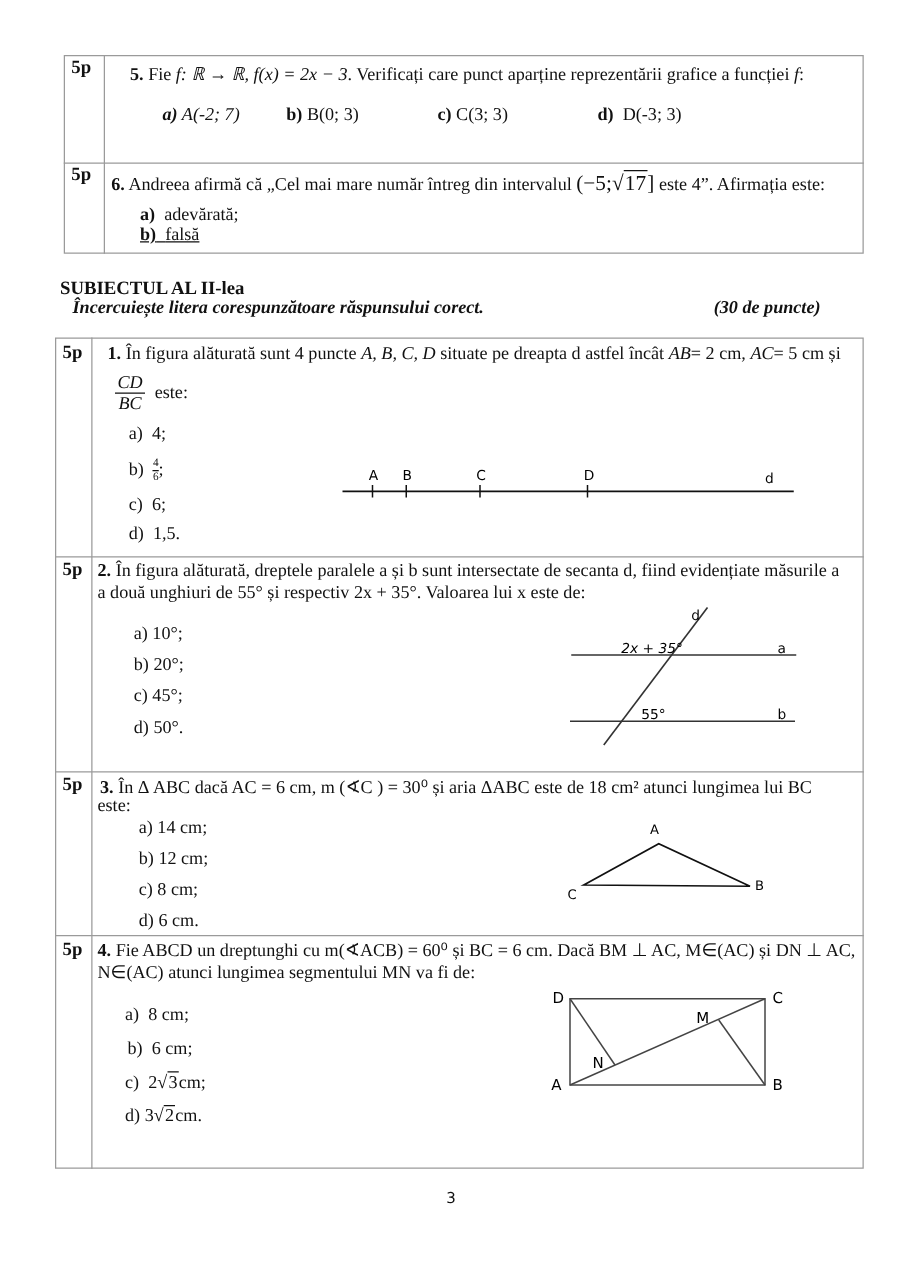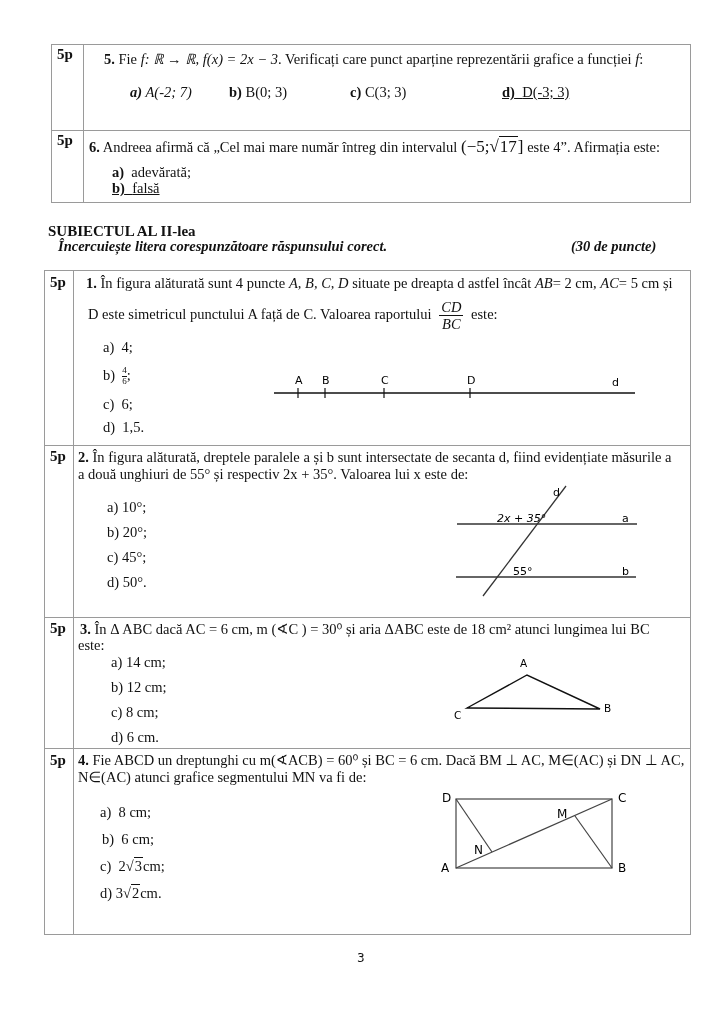--- a/index.html
+++ b/index.html
@@ -29,21 +29,21 @@
 <div class="hline" style="left:51px; top:130px; width:640px;"></div>
 
 <div class="pts" style="left:57px; top:46px;">5p</div>
 <div class="abs" style="left:104px; top:48px; white-space:nowrap;">
   <b>5.</b>
   <span>Fie </span><i>f: ℝ → ℝ, f(x) = 2x − 3</i><span>. Verificați care punct aparține reprezentării grafice a  funcției </span><i>f</i><span>:</span>
 </div>
 <div class="opt" style="left:130px; top:84px;font-style:italic;"><b>a)</b> <span>A(-2; 7)</span></div>
 <div class="opt" style="left:229px; top:84px;"><b>b)</b> <span>B(0; 3)</span></div>
 <div class="opt" style="left:350px; top:84px;"><b>c)</b> <span>C(3; 3)</span></div>
-<div class="opt" style="left:502px; top:84px;text-decoration:underline;"><b>d)</b>&nbsp; <span>D(-3; 3)</span></div>
+<div class="opt" style="left:478px; top:84px;"><b>d)</b>&nbsp; <span>D(-3; 3)</span></div>
 
 <div class="pts" style="left:57px; top:132px;">5p</div>
 <div class="abs" style="left:89px; top:137px; white-space:nowrap;">
   <b>6.</b>
   <span>Andreea afirmă că „Cel mai mare număr întreg din intervalul </span><span style="font-size:17px;"><span>(−5;</span>√<span class="sqrt">17</span><span>]</span></span>&nbsp;<span>este 4”. Afirmația este:</span>
 </div>
 <div class="opt" style="left:112px; top:164px;"><b>a)</b>&nbsp; <span>adevărată;</span></div>
 <div class="opt" style="left:112px; top:180px;text-decoration:underline;"><b>b)</b>&nbsp; <span>falsă</span></div>
 
 <div class="abs b" style="left:48px; top:223px; font-size:15px;">SUBIECTUL AL II-lea</div>
@@ -55,21 +55,20 @@
 <div class="hline" style="left:44px; top:445px; width:647px;"></div>
 <div class="hline" style="left:44px; top:617px; width:647px;"></div>
 <div class="hline" style="left:44px; top:748px; width:647px;"></div>
 
 <div class="pts" style="left:50px; top:274px;">5p</div>
 <div class="abs" style="left:86px; top:275px; white-space:nowrap;">
   <b>1.</b>
   <span>În figura alăturată sunt 4 puncte </span><i>A, B, C, D</i><span> situate pe dreapta d astfel încât </span><i>AB</i><span>= 2 cm,  </span><i>AC</i><span>= 5 cm și</span>
 </div>
 <div class="abs" style="left:88px; top:294px; white-space:nowrap; line-height:40px;">
-  <span>D este simetricul punctului A față de C. Valoarea raportului</span>
   <span class="frac" style="margin:0 4px;"><span class="num">CD</span><span class="den">BC</span></span>
   <span>este:</span>
 </div>
 <div class="opt" style="left:103px; top:339px;"><span>a)</span>&nbsp; <span>4;</span></div>
 <div class="opt" style="left:103px; top:366px;"><span>b)</span>&nbsp; <span class="smallfrac"><span style="border-bottom:1px solid #111;">4</span><span>6</span></span><span>;</span></div>
 <div class="opt" style="left:103px; top:396px;"><span>c)</span>&nbsp; <span>6;</span></div>
 <div class="opt" style="left:103px; top:419px;text-align:right;"><span>d)</span>&nbsp; <span>1,5.</span></div>
 
 <svg class="abs" style="left:0; top:0;" width="724" height="1024" viewBox="0 0 724 1024" pointer-events="none">
   <line x1="274" y1="393" x2="635" y2="393" stroke="#111" stroke-width="1.4"></line>
@@ -119,21 +118,21 @@
   <polygon points="467,708 527,675 600,709" fill="none" stroke="#111" stroke-width="1.4"></polygon>
   <text x="520" y="667" font-size="10.5">A</text>
   <text x="604" y="712" font-size="10.5">B</text>
   <text x="454" y="719" font-size="10.5">C</text>
 </svg>
 
 <div class="pts" style="left:50px; top:752px;">5p</div>
 <div class="abs" style="left:78px; top:752px; white-space:nowrap;">
   <b>4.</b> <span>Fie ABCD un dreptunghi cu m(∢ACB) = 60⁰ și BC = 6 cm. Dacă BM ⊥ AC, M∈(AC) și DN ⊥ AC,</span>
 </div>
-<div class="abs" style="left:78px; top:769px; white-space:nowrap;">N∈(AC) atunci grafice segmentului MN va fi de:</div>
+<div class="abs" style="left:78px; top:769px; white-space:nowrap;">N∈(AC) atunci lungimea segmentului MN va fi de:</div>
 <div class="opt" style="left:100px; top:804px;"><span>a)</span>&nbsp; <span>8 cm;</span></div>
 <div class="opt" style="left:102px; top:831px;"><span>b)</span>&nbsp; <span>6 cm;</span></div>
 <div class="opt" style="left:100px; top:858px;"><span>c)</span>&nbsp; <span>2</span>√<span class="sqrt">3</span><span>cm;</span></div>
 <div class="opt" style="left:100px; top:885px;"><span>d)</span> <span>3</span>√<span class="sqrt">2</span><span>cm.</span></div>
 
 <svg class="abs" style="left:0; top:0;" width="724" height="1024" viewBox="0 0 724 1024" pointer-events="none">
   <rect x="456" y="799" width="156" height="69" fill="none" stroke="#444" stroke-width="1.2"></rect>
   <line x1="456" y1="868" x2="612" y2="799" stroke="#444" stroke-width="1.2"></line>
   <line x1="456" y1="799" x2="492" y2="852" stroke="#444" stroke-width="1.2"></line>
   <line x1="612" y1="868" x2="575" y2="816" stroke="#444" stroke-width="1.2"></line>

